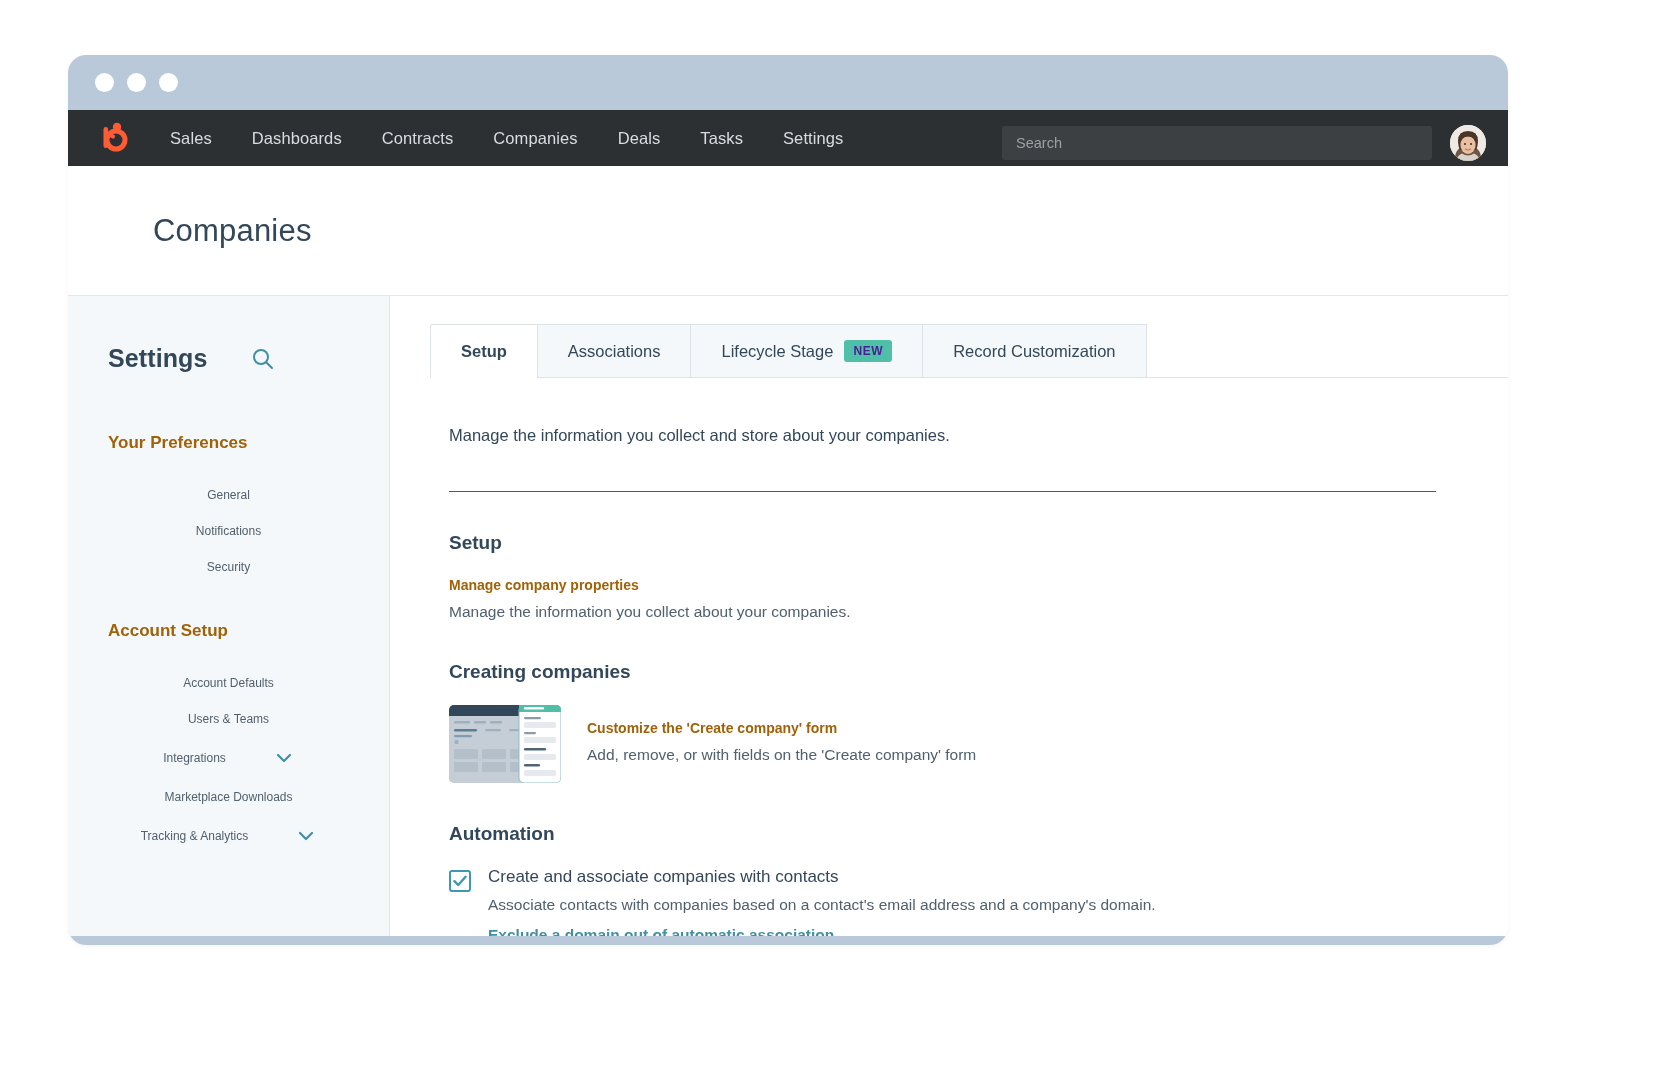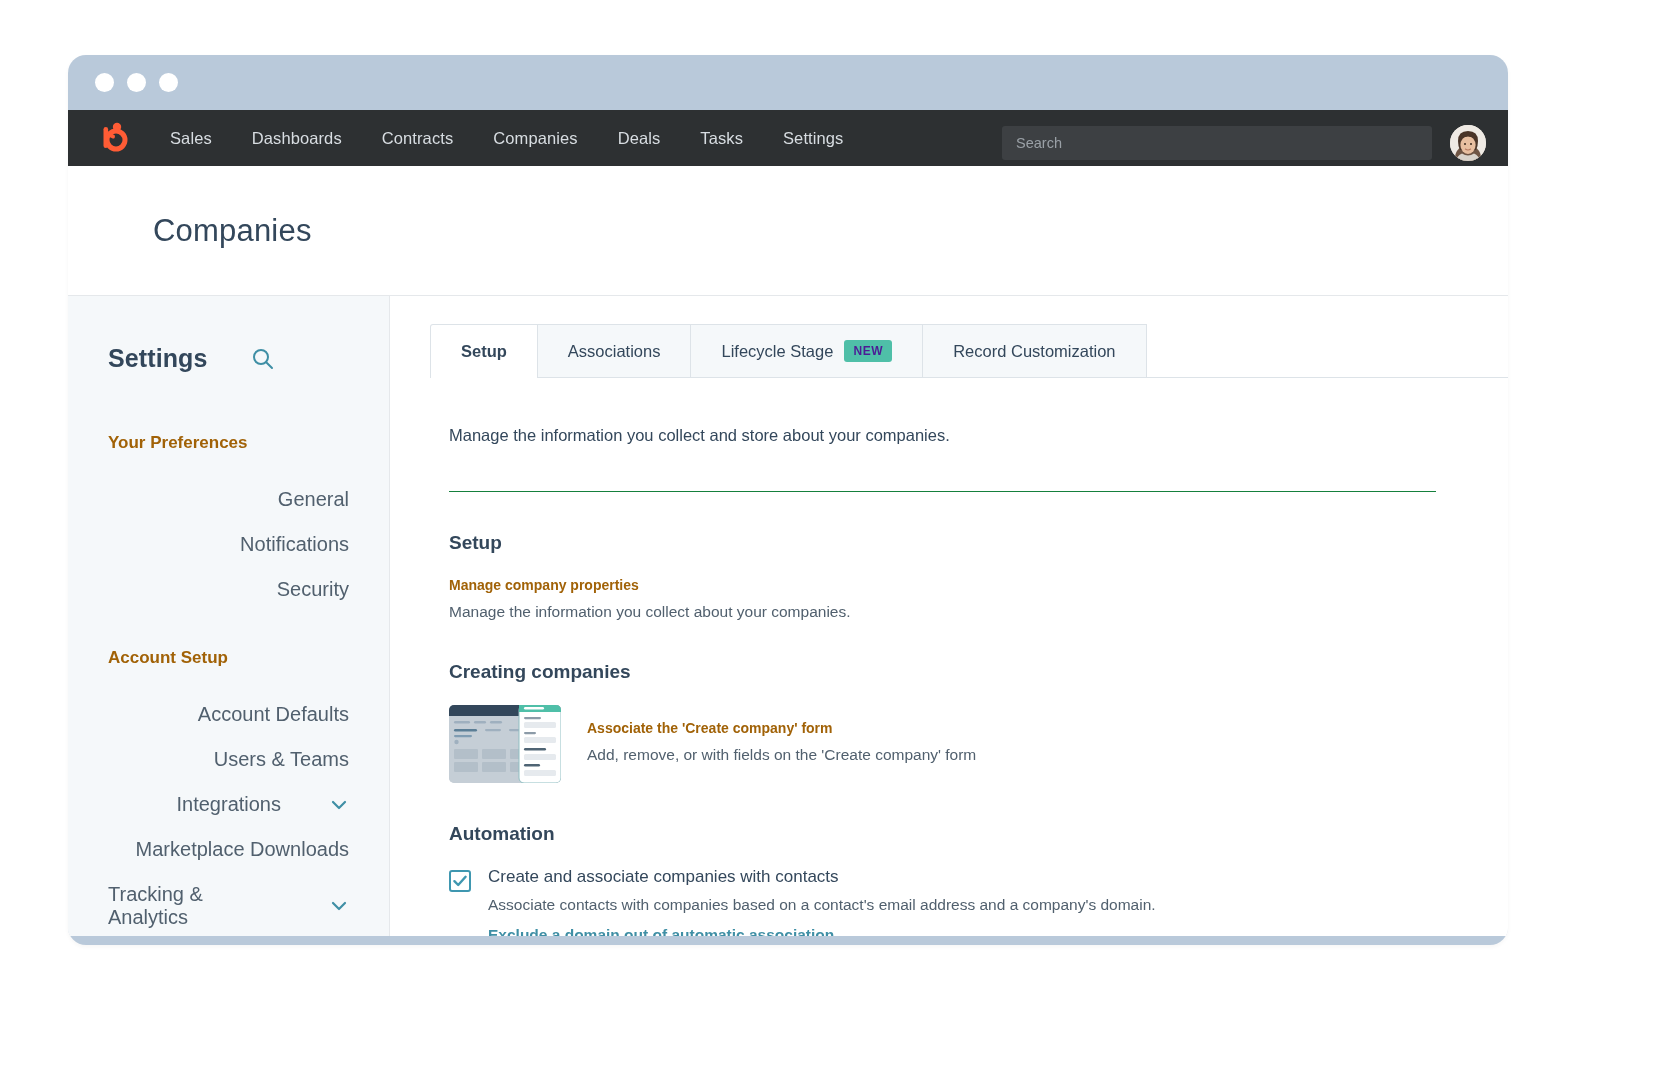--- a/index.html
+++ b/index.html
@@ -162,27 +162,27 @@
     line-height: 0;
   }
 
   .sidebar-group-label {
     font-size: 17px;
     font-weight: bold;
     color: #a16207;
     margin-bottom: 24px;
   }
   .sidebar-item {
-    font-size: 20px;
+    font-size: 12px;
     color: #51606e;
     padding: 11px 40px 11px 0;
     cursor: pointer;
     display: flex;
     align-items: center;
-    justify-content: flex-end;
+    justify-content: center;
   }
   .sidebar-item .chev { margin-left: 48px; line-height: 0; }
   .sidebar-gap { height: 36px; }
 
   
   .main {
     flex: 1;
     background: #ffffff;
     padding: 28px 0 0 0;
     overflow: hidden;
@@ -485,21 +485,21 @@
                 <rect x="75" y="17" width="32" height="6" rx="1.5" fill="#e6eaee"></rect>
                 <rect x="75" y="27" width="12" height="2.2" rx="1.1" fill="#8c9ba8"></rect>
                 <rect x="75" y="32" width="32" height="6" rx="1.5" fill="#e6eaee"></rect>
                 <rect x="75" y="43" width="22" height="2.6" rx="1.3" fill="#4f6474"></rect>
                 <rect x="75" y="49" width="32" height="6" rx="1.5" fill="#e6eaee"></rect>
                 <rect x="75" y="59" width="16" height="2.6" rx="1.3" fill="#4f6474"></rect>
                 <rect x="75" y="65" width="32" height="6" rx="1.5" fill="#e6eaee"></rect>
               </svg>
             </div>
             <div class="card-body">
-              <a class="link">Associate the 'Create company' form</a>
+              <a class="link">Customize the 'Create company' form</a>
               <div class="sub-text">Add, remove, or with fields on the 'Create company' form</div>
             </div>
           </div>
         </div>
 
         <div class="section">
           <div class="section-title">Automation</div>
           <div class="check-row">
             <div class="checkbox">
               <svg width="18" height="18" viewBox="0 0 18 18" style="position:absolute;left:0;top:0;">

